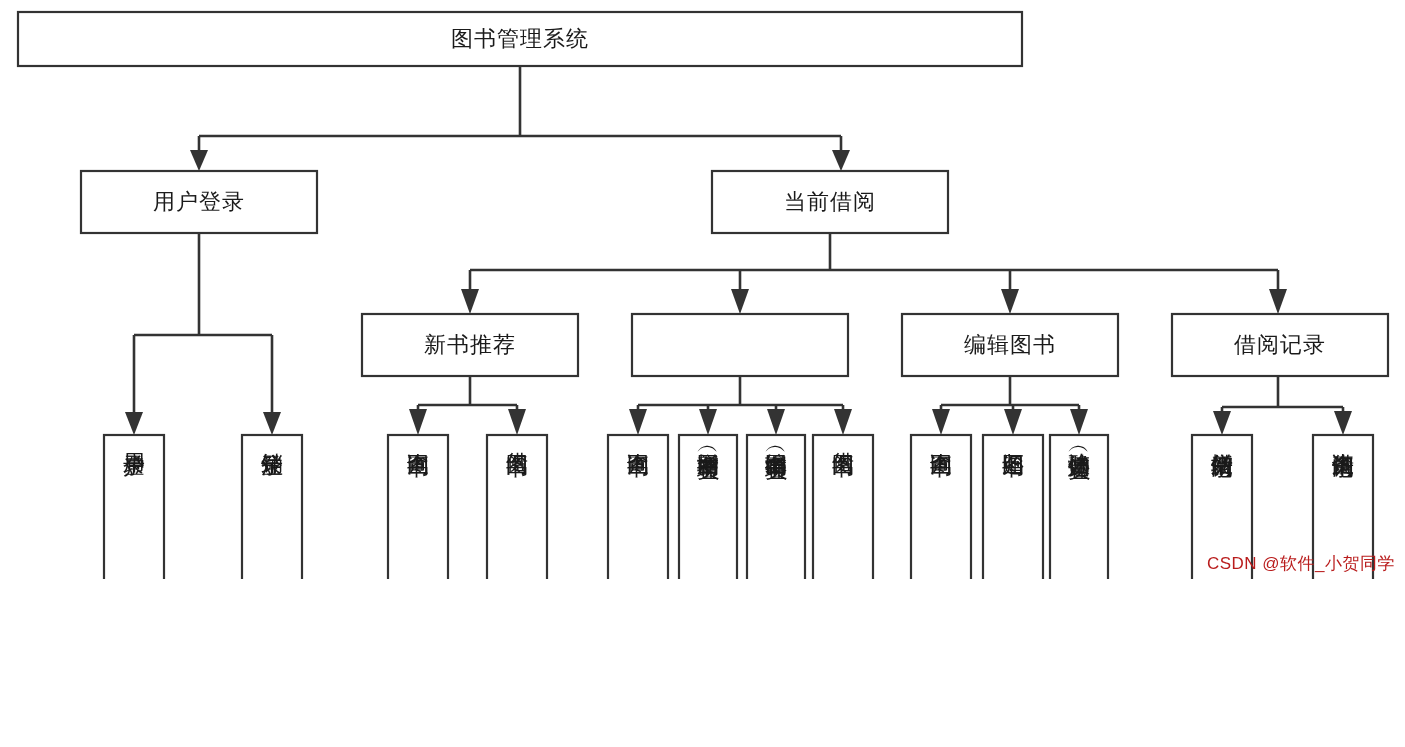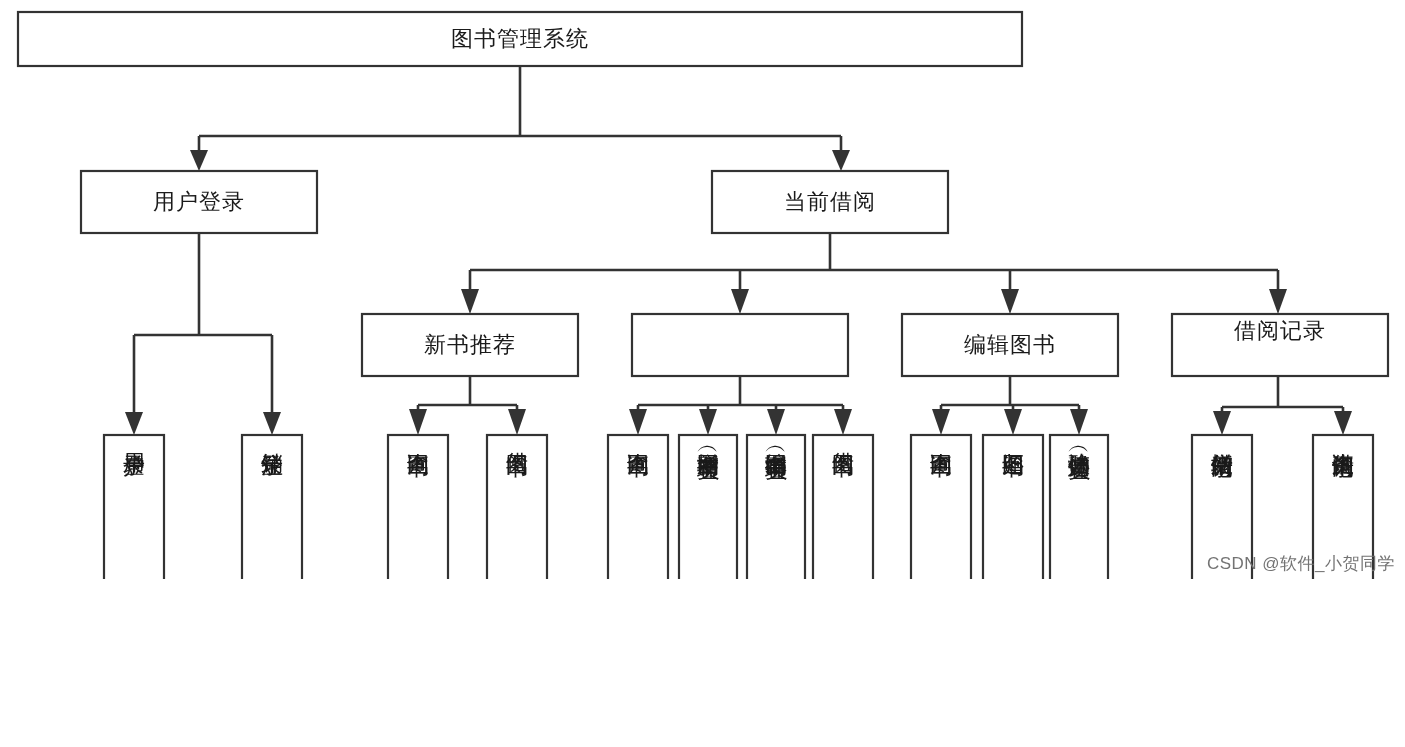--- a/index.html
+++ b/index.html
@@ -40,21 +40,21 @@
   .arrow-head {
     fill: #333333;
     stroke: none;
   }
   .watermark {
     position: absolute;
     right: 10px;
     bottom: 4px;
     font-family: "Liberation Sans", "DejaVu Sans", sans-serif;
     font-size: 17px;
-    color: #737373;
+    color: #b91c1c;
     letter-spacing: 0.5px;
     white-space: nowrap;
     user-select: none;
   }
   .vlabel-wrap {
     position: absolute;
     display: flex;
     align-items: flex-start;
     justify-content: center;
     pointer-events: none;
@@ -177,21 +177,21 @@
     </g>
   </svg>
 
   <div class="hlabel" style="left:18px; top:12px; width:1004px; height:54px;">图书管理系统</div>
 
   <div class="hlabel" style="left:81px; top:171px; width:236px; height:62px;">用户登录</div>
   <div class="hlabel" style="left:712px; top:171px; width:236px; height:62px;">当前借阅</div>
 
   <div class="hlabel" style="left:362px; top:314px; width:216px; height:62px;">新书推荐</div>
   <div class="hlabel" style="left:902px; top:314px; width:216px; height:62px;">编辑图书</div>
-  <div class="hlabel" style="left:1172px; top:300px; width:216px; height:62px;">借阅记录</div>
+  <div class="hlabel" style="left:1172px; top:314px; width:216px; height:62px;">借阅记录</div>
 
   <div class="vlabel-wrap" style="left:104px; top:435px; width:60px; height:300px;">
     <span class="vlabel">用户登录</span>
   </div>
   <div class="vlabel-wrap" style="left:242px; top:435px; width:60px; height:300px;">
     <span class="vlabel">注销登录</span>
   </div>
   <div class="vlabel-wrap" style="left:388px; top:435px; width:60px; height:300px;">
     <span class="vlabel">查询图书</span>
   </div>

